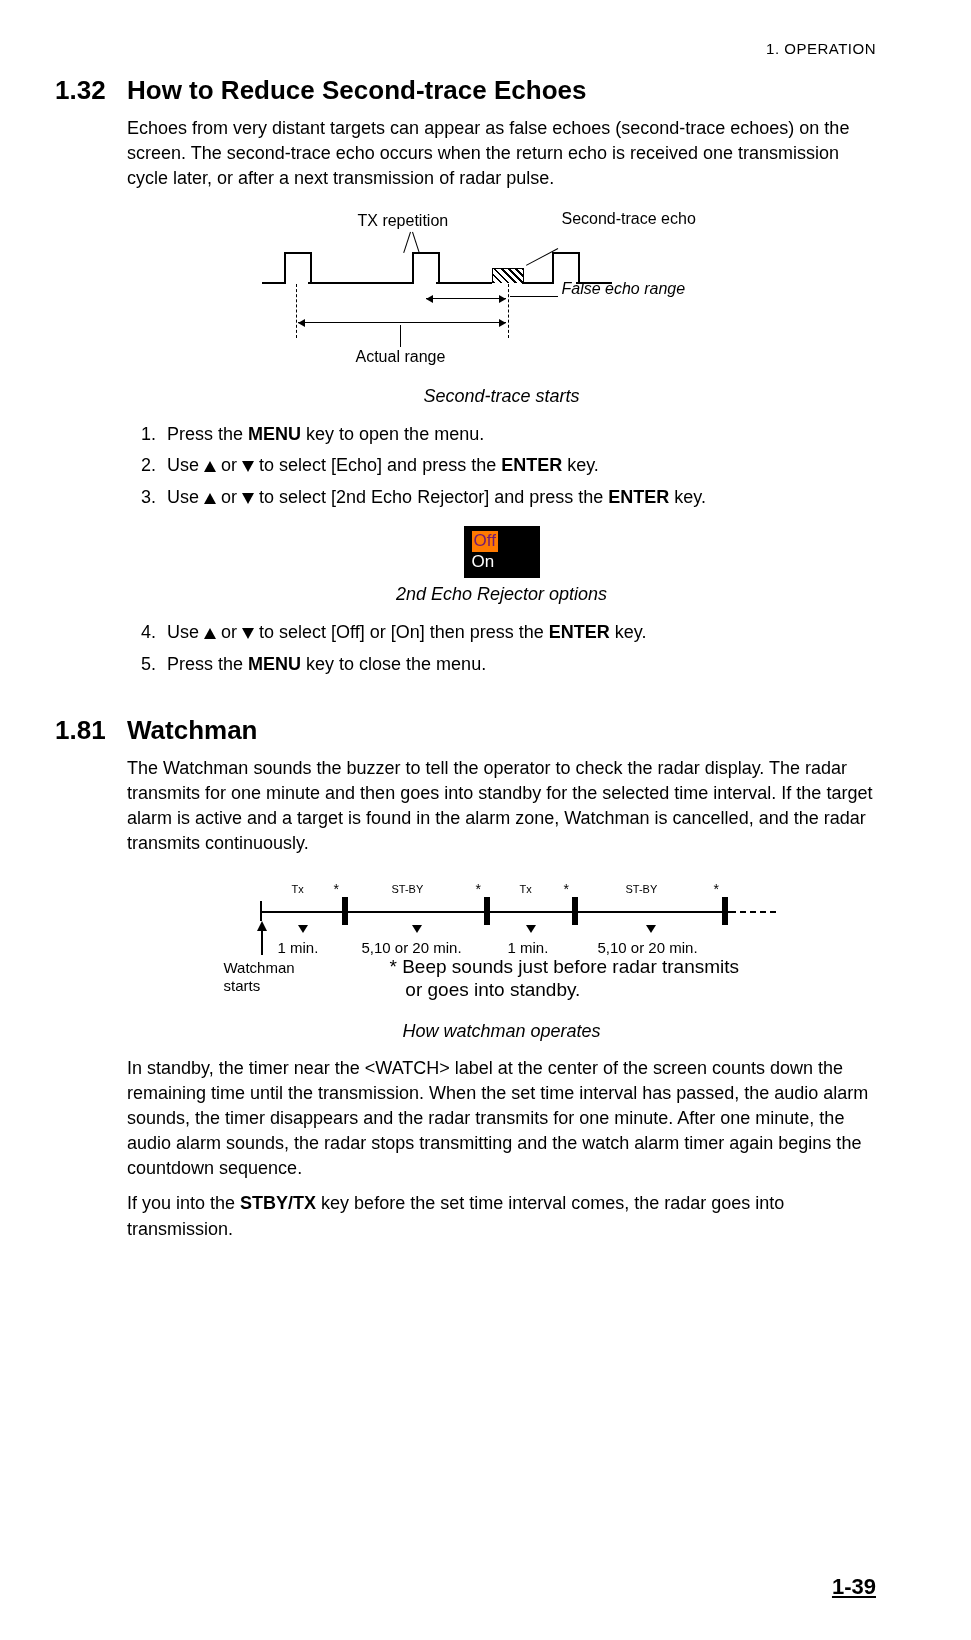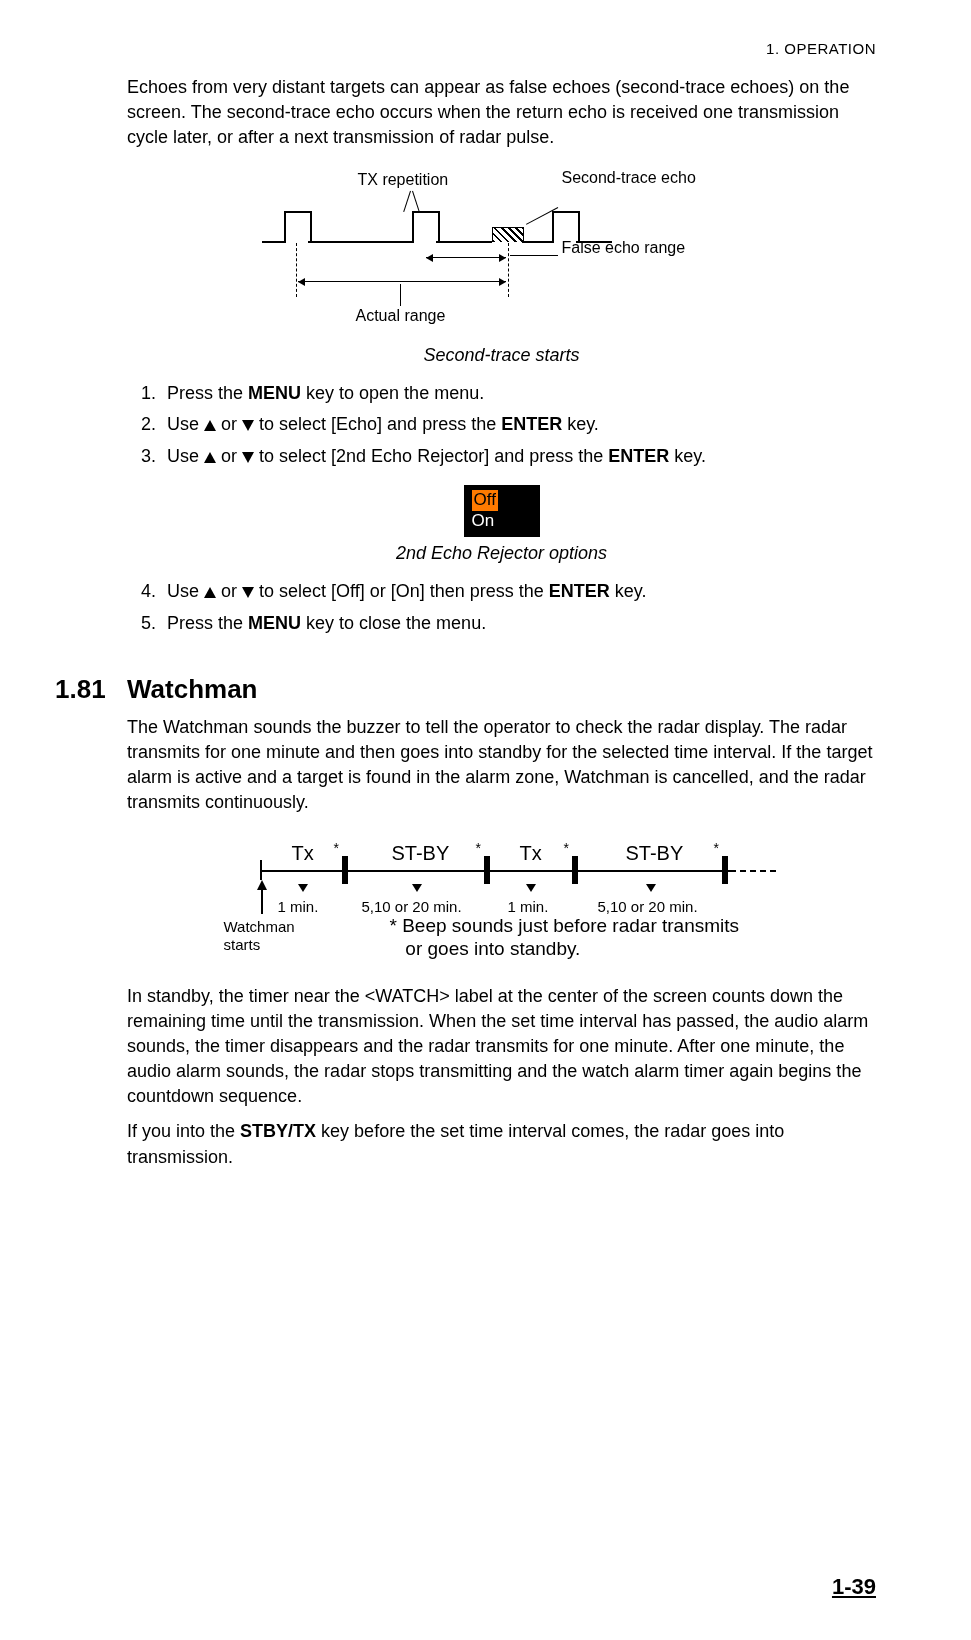--- a/index.html
+++ b/index.html
@@ -37,43 +37,47 @@
     background:repeating-linear-gradient(45deg,#000 0 2px,#fff 2px 5px);
     border:1px solid #000;border-bottom:none;}
   .fig-echo .dash{position:absolute;border-left:1px dashed #000;}
   .fig-echo .lbl{position:absolute;}
   .fig-echo .arrow-line{position:absolute;height:1px;background:#000;}
   .fig-echo .arrow-line::before,.fig-echo .arrow-line::after{content:"";position:absolute;top:-3px;width:0;height:0;border-top:4px solid transparent;border-bottom:4px solid transparent;}
   .fig-echo .arrow-line.double::before{left:0;border-right:7px solid #000;}
   .fig-echo .arrow-line.double::after{right:0;border-left:7px solid #000;}
   .fig-opt{width:60px;margin:14px auto 4px;background:#000;padding:5px 8px 6px;}
   .fig-opt .opt{font-size:17px;color:#fff;line-height:1.2;}
-  .fig-opt .sel{background:#ff7a00;color:#000000;padding:0 2px;display:inline-block;}
+  .fig-opt .sel{background:#ff7a00;color:#701a75;padding:0 2px;display:inline-block;}
   .fig-watch{position:relative;width:560px;height:140px;margin:18px auto 4px;font-size:16px;}
   .fw-line{position:absolute;left:38px;top:36px;width:470px;height:2px;background:#000;}
   .fw-dash{position:absolute;left:508px;top:36px;width:46px;height:0;border-top:2px dashed #000;}
   .fw-tick{position:absolute;top:26px;width:2px;height:20px;background:#000;}
   .fw-thick{position:absolute;top:22px;width:6px;height:28px;background:#000;}
-  .fw-lbl{position:absolute;top:8px;font-size:20px;}
+  .fw-lbl{position:absolute;top:8px;font-size:11px;}
   .fw-star{position:absolute;top:6px;font-size:14px;}
   .fw-brace{position:absolute;top:50px;width:0;height:0;border-left:5px solid transparent;border-right:5px solid transparent;border-top:8px solid #000;}
   .fw-blbl{position:absolute;top:64px;font-size:15px;}
   .fw-start-arrow{position:absolute;left:35px;top:46px;width:0;height:0;border-left:5px solid transparent;border-right:5px solid transparent;border-bottom:10px solid #000;}
   .fw-start-stem{position:absolute;left:39px;top:56px;width:2px;height:24px;background:#000;}
   .fw-start{position:absolute;left:2px;top:84px;font-size:15px;line-height:1.2;}
   .fw-note{position:absolute;left:168px;top:80px;font-size:19px;line-height:1.25;}
   .page-num{position:absolute;right:95px;bottom:40px;font-size:22px;font-weight:bold;text-decoration:underline;}
 </style>
 </head>
 <body>
 
 <div class="page">
 
   <div class="running-head">1.  OPERATION</div>
 
+  <div class="sec-row">
+    <div class="sec-num">1.32</div>
+    <div class="sec-title">How to Reduce Second-trace Echoes</div>
+  </div>
 
   <div class="body-indent">
     <p class="para">Echoes from very distant targets can appear as false echoes (second-trace echoes) on the screen. The second-trace echo occurs when the return echo is received one transmission cycle later, or after a next transmission of radar pulse.</p>
 
     <div class="fig-echo">
       <div class="pbaseL" style="left:0;width:22px;"></div>
       <div class="pulse" style="left:22px;"></div>
       <div class="pbaseL" style="left:46px;width:104px;"></div>
       <div class="pulse" style="left:150px;"></div>
       <div class="pbaseL" style="left:174px;width:56px;"></div>
@@ -86,21 +90,21 @@
       <div class="dash" style="left:246px;top:74px;height:54px;"></div>
 
       <div class="arrow-line double" style="left:36px;top:112px;width:208px;"></div>
 
       <div class="arrow-line double" style="left:164px;top:88px;width:80px;"></div>
 
       <div class="lbl" style="left:96px;top:2px;">TX repetition</div>
       <div class="lbl" style="left:300px;top:0;line-height:1.15;">
         <span>Second-trace echo</span>
       </div>
-      <div class="lbl" style="left:300px;top:70px;line-height:1.15;">
+      <div class="lbl" style="left:300px;top:70px;line-height:1.15;font-style:italic;">
         <span>False echo range</span>
       </div>
       <div class="lbl" style="left:94px;top:138px;">Actual range</div>
 
       <div style="position:absolute;left:148px;top:22px;width:1px;height:22px;background:#000;transform:rotate(18deg);transform-origin:top;"></div>
       <div style="position:absolute;left:150px;top:22px;width:1px;height:22px;background:#000;transform:rotate(-18deg);transform-origin:top;"></div>
       <div style="position:absolute;left:260px;top:38px;width:36px;height:1px;background:#000;transform:rotate(-28deg);transform-origin:right;"></div>
       <div style="position:absolute;left:248px;top:86px;width:48px;height:1px;background:#000;"></div>
       <div style="position:absolute;left:138px;top:115px;width:1px;height:22px;background:#000;"></div>
     </div>
@@ -170,20 +174,21 @@
       <div class="fw-blbl" style="left:286px;">1 min.</div>
       <div class="fw-blbl" style="left:376px;">5,10 or 20 min.</div>
 
       <div class="fw-start-arrow"></div>
       <div class="fw-start-stem"></div>
       <div class="fw-start" style="white-space:pre;">Watchman
 starts</div>
       <div class="fw-note" style="white-space:pre;">* Beep sounds just before radar transmits
    or goes into standby.</div>
     </div>
+    <div class="fig-caption">How watchman operates</div>
 
     <p class="para">In standby, the timer near the &lt;WATCH&gt; label at the center of the screen counts down the remaining time until the transmission. When the set time interval has passed, the audio alarm sounds, the timer disappears and the radar transmits for one minute. After one minute, the audio alarm sounds, the radar stops transmitting and the watch alarm timer again begins the countdown sequence.</p>
 
     <p class="para">
       <span>If you into the </span><b>STBY/TX</b><span> key before the set time interval comes, the radar goes into transmission.</span>
     </p>
   </div>
 
   <div class="page-num">1-39</div>
 </div>

